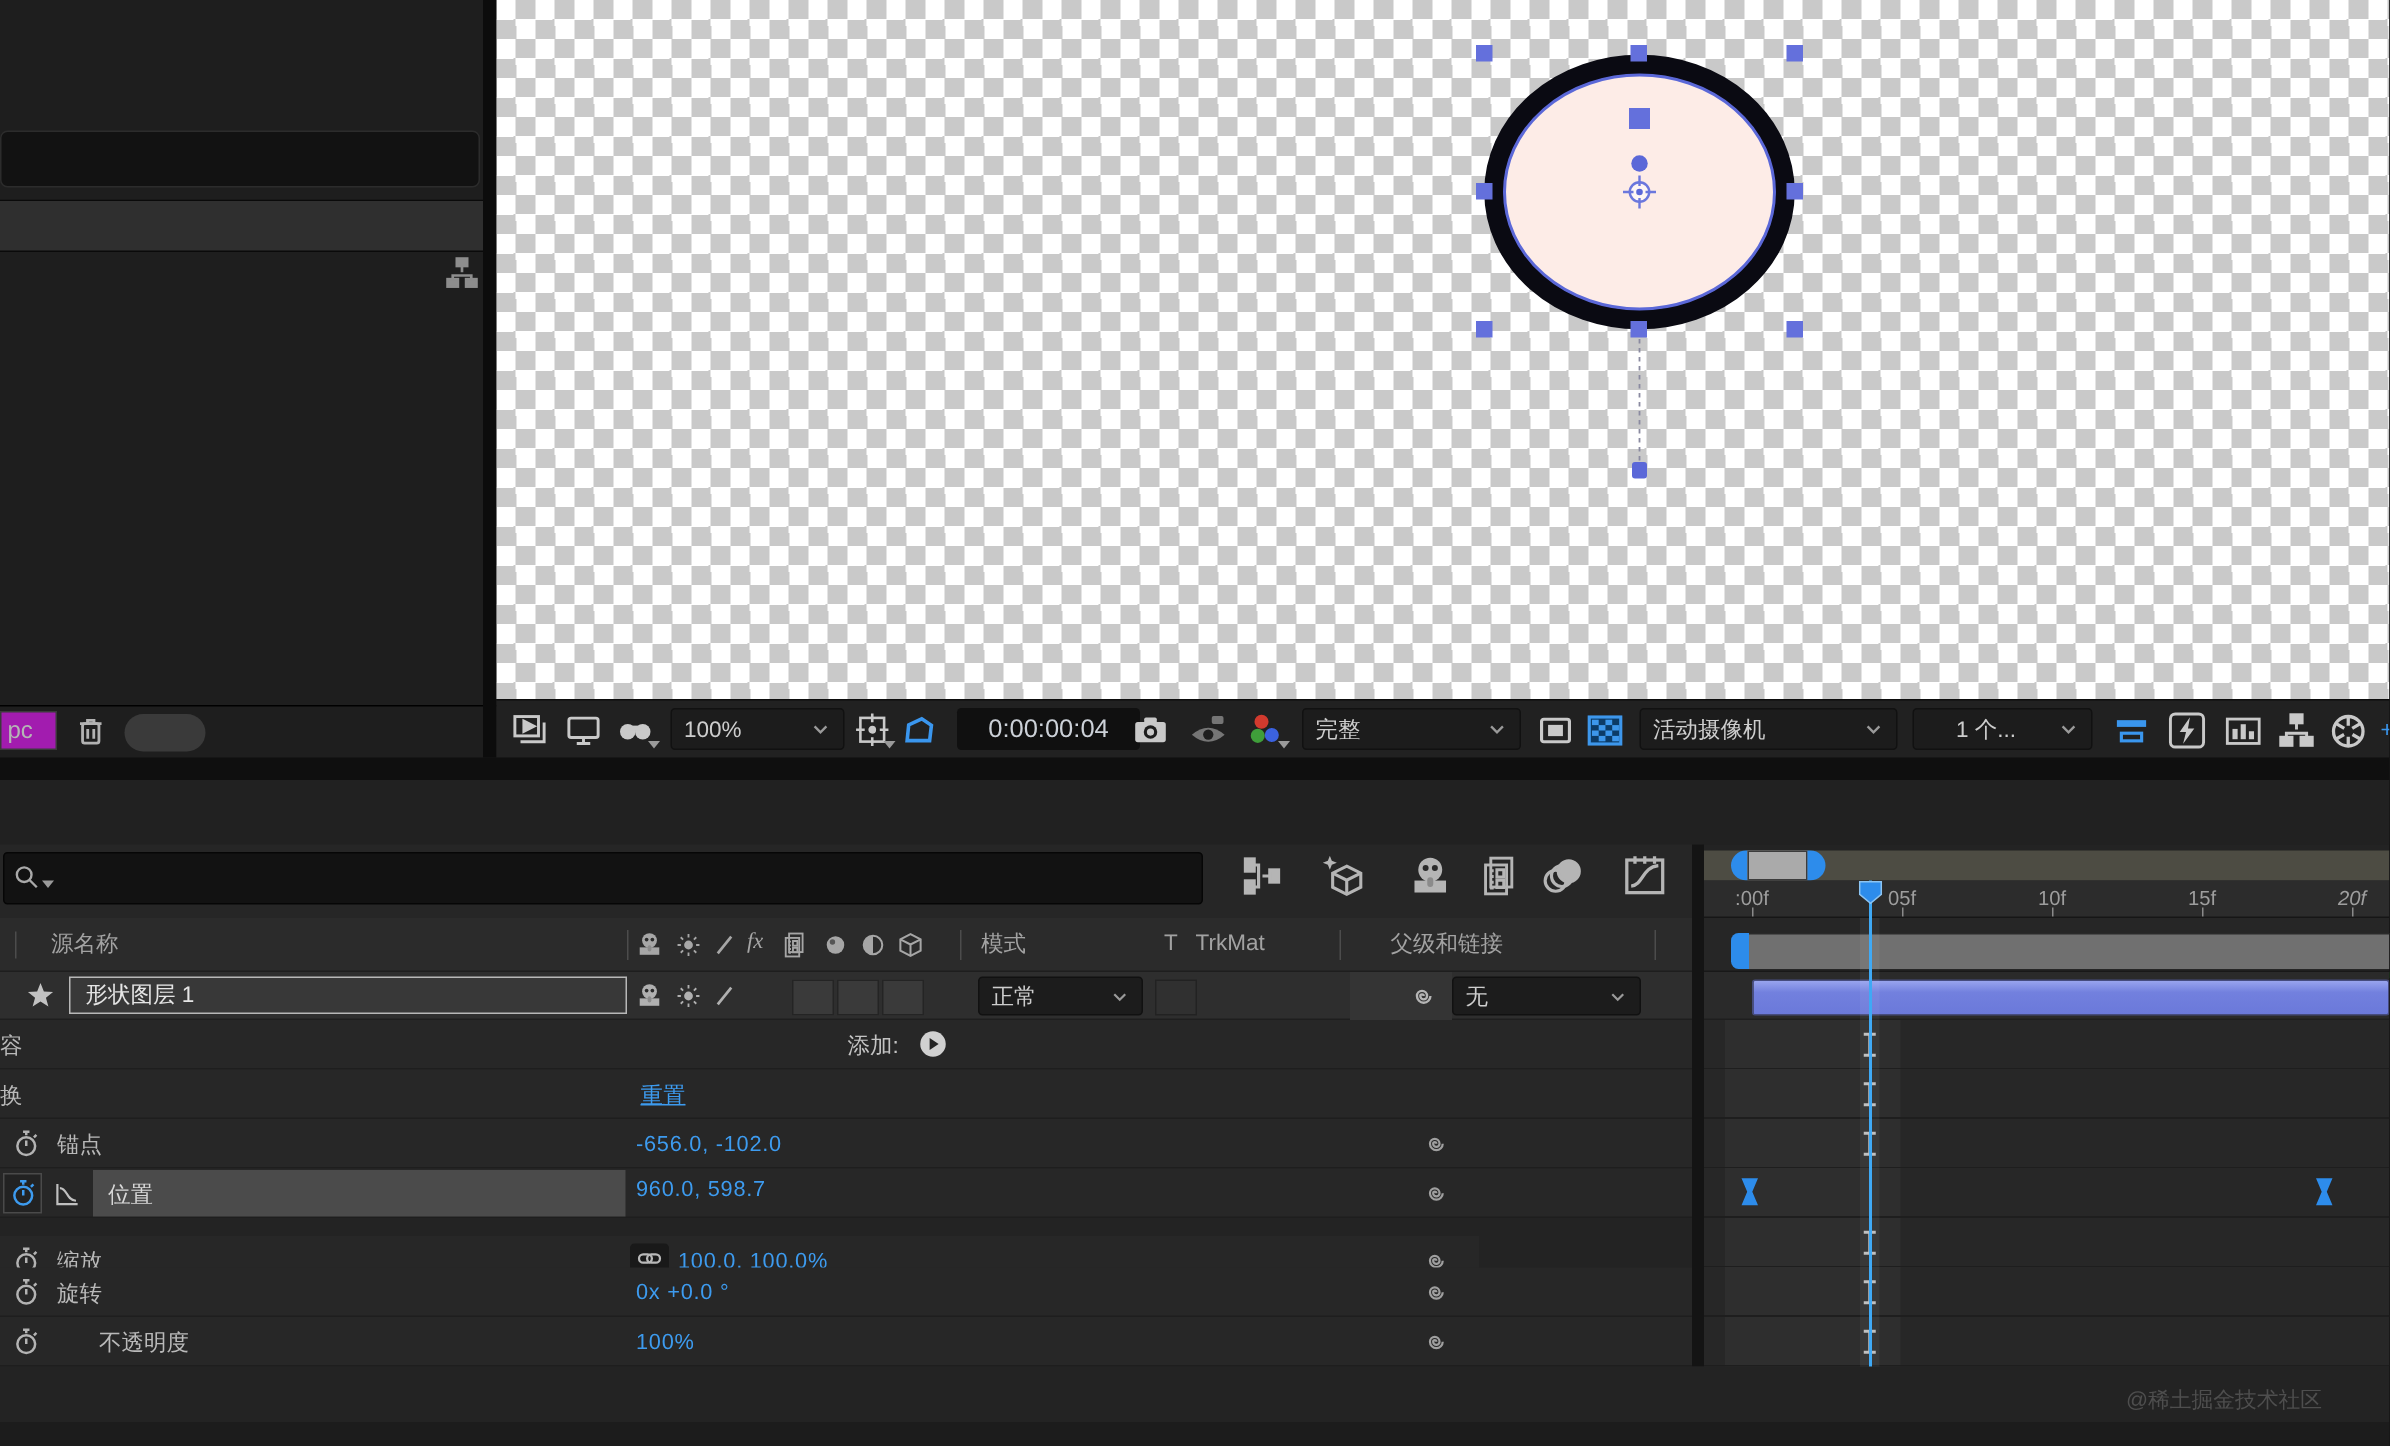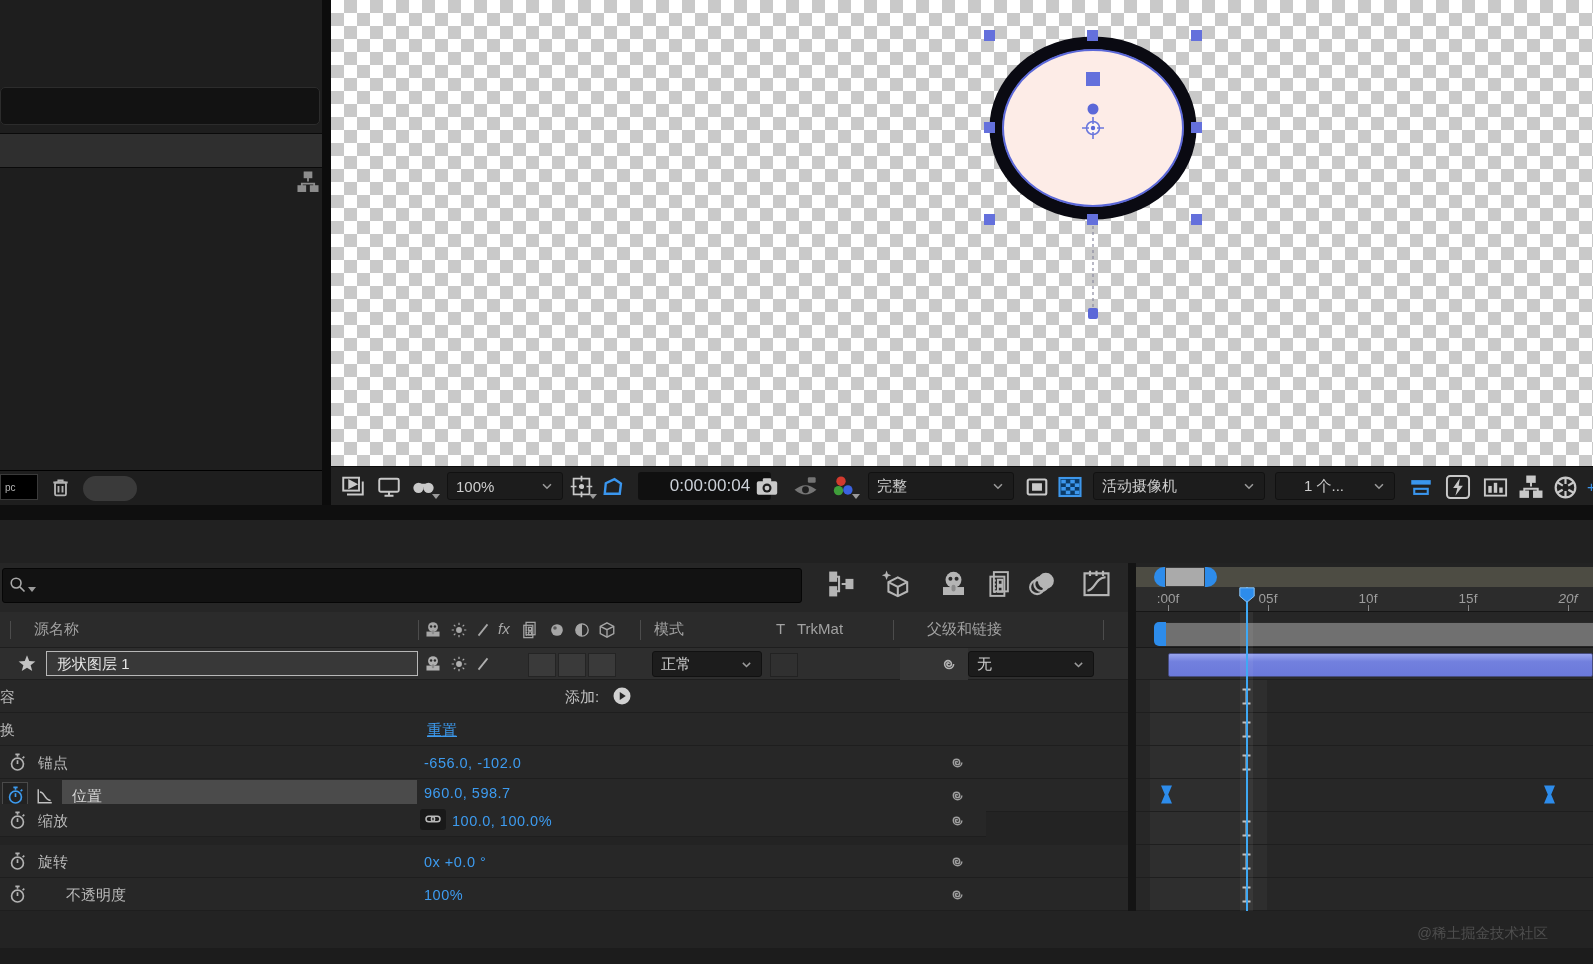--- a/index.html
+++ b/index.html
@@ -245,21 +245,21 @@
   </defs>
 </svg>
 
 <div class="abs" style="left:0;top:0;width:331px;height:505px;background:#1e1e1e;">
   <div class="abs" style="left:0;top:87px;width:318px;height:36px;background:#121212;border:1px solid #2c2c2c;border-radius:5px;"></div>
   <div class="abs" style="left:0;top:133px;width:322px;height:33px;background:#2f2f2f;border-top:1px solid #0a0a0a;border-bottom:1px solid #0a0a0a;"></div>
   <svg class="ic abs" style="left:297px;top:171px;color:#8d8d8d" width="22" height="22">
         <use href="#i-flow"></use>
       </svg>
   <div class="abs" style="left:0;top:470px;width:331px;height:35px;background:#1e1e1e;border-top:1px solid #000;"></div>
-  <div class="abs" style="left:0;top:474px;width:38px;height:26px;background:#000000;border:1px solid #3a3a3a;color:#b5b5b5;font-size:10px;line-height:26px;padding-left:4px;box-sizing:border-box;">
+  <div class="abs" style="left:0;top:474px;width:38px;height:26px;background:#a21caf;border:1px solid #3a3a3a;color:#b5b5b5;font-size:16px;line-height:26px;padding-left:4px;box-sizing:border-box;">
     <span>pc</span>
   </div>
   <svg class="ic abs" style="left:49px;top:476px;color:#b2b2b2" width="23" height="23">
         <use href="#i-trash"></use>
       </svg>
   <div class="abs" style="left:83px;top:476px;width:54px;height:25px;background:#3a3a3a;border-radius:13px;"></div>
 </div>
 <div class="abs" style="left:322px;top:0;width:9px;height:505px;background:#0c0c0c;"></div>
 
 <div class="abs checker" style="left:331px;top:0;width:1262px;height:466px;">
@@ -313,21 +313,21 @@
   </div>
 
   <svg class="ic abs" style="left:239px;top:8px" width="23" height="23">
         <use href="#i-target"></use>
       </svg>
   <span class="abs tri" style="left:258px;top:27px"></span>
   <svg class="ic abs" style="left:270px;top:8px;color:#3a96ee" width="24" height="24">
         <use href="#i-roi"></use>
       </svg>
 
-  <div class="abs" style="left:307px;top:5px;width:122px;height:28px;background:#101010;border-radius:3px;color:#ccd1d8;font-size:17px;display:flex;align-items:center;justify-content:center;padding-left:11px;">
+  <div class="abs" style="left:307px;top:5px;width:122px;height:28px;background:#101010;border-radius:3px;color:#ccd1d8;font-size:17px;display:flex;align-items:center;justify-content:center;">
     <span>0:00:00:04</span>
   </div>
 
   <svg class="ic abs" style="left:424px;top:8px" width="24" height="24">
         <use href="#i-camera"></use>
       </svg>
   <svg class="ic abs" style="left:462px;top:8px;opacity:.5" width="25" height="25">
         <use href="#i-eyecam"></use>
       </svg>
   <svg class="ic abs" style="left:500px;top:7px" width="25" height="25">
@@ -419,21 +419,21 @@
     <div class="abs vline" style="left:418px;top:8px;height:20px;"></div>
     <svg class="ic abs" style="left:424px;top:9px;color:#a6a6a6" width="18" height="18">
           <use href="#i-shy"></use>
         </svg>
     <svg class="ic abs" style="left:450px;top:9px;color:#a6a6a6" width="18" height="18">
           <use href="#i-sun"></use>
         </svg>
     <svg class="ic abs" style="left:474px;top:9px;color:#a6a6a6" width="18" height="18">
           <use href="#i-slash"></use>
         </svg>
-    <span class="abs" style="left:498px;top:8px;color:#a6a6a6;font-style:italic;font-size:15px;">fx</span>
+    <span class="abs" style="left:498px;top:8px;color:#a6a6a6;font-style:italic;font-size:15px;font-family:Liberation Serif, serif;">fx</span>
     <svg class="ic abs" style="left:521px;top:9px;color:#a6a6a6" width="18" height="18">
           <use href="#i-film"></use>
         </svg>
     <svg class="ic abs" style="left:548px;top:9px;color:#a6a6a6" width="18" height="18">
           <use href="#i-ball"></use>
         </svg>
     <svg class="ic abs" style="left:573px;top:9px;color:#a6a6a6" width="18" height="18">
           <use href="#i-adj"></use>
         </svg>
     <svg class="ic abs" style="left:598px;top:9px;color:#a6a6a6" width="18" height="18">
@@ -518,21 +518,21 @@
     <svg class="ic abs" style="left:36px;top:8px;color:#c0c0c0" width="18" height="18">
           <use href="#i-graphmini"></use>
         </svg>
     <span class="abs lbl" style="left:72px;top:8px;color:#d8d8d8;">位置</span>
     <span class="abs val" style="left:424px;top:6px;">960.0, 598.7</span>
     <svg class="ic abs" style="left:948px;top:8px;color:#9f9f9f" width="17" height="17">
           <use href="#i-spiral"></use>
         </svg>
   </div>
 
-  <div class="abs rowline" style="left:0;top:284px;width:986px;height:33px;background:#272727;">
+  <div class="abs rowline" style="left:0;top:304px;width:986px;height:33px;background:#272727;">
     <svg class="ic abs" style="left:8px;top:7px;color:#b3b3b3" width="19" height="19">
           <use href="#i-sw"></use>
         </svg>
     <span class="abs lbl" style="left:38px;top:8px;">缩放</span>
     <div class="abs" style="left:420px;top:5px;width:26px;height:21px;background:#191919;border-radius:3px;">
       <svg class="ic" style="margin:2px 0 0 5px;color:#b9b9b9" width="16" height="16">
             <use href="#i-chain"></use>
           </svg>
     </div>
     <span class="abs val" style="left:452px;top:9px;">100.0, 100.0%</span>

